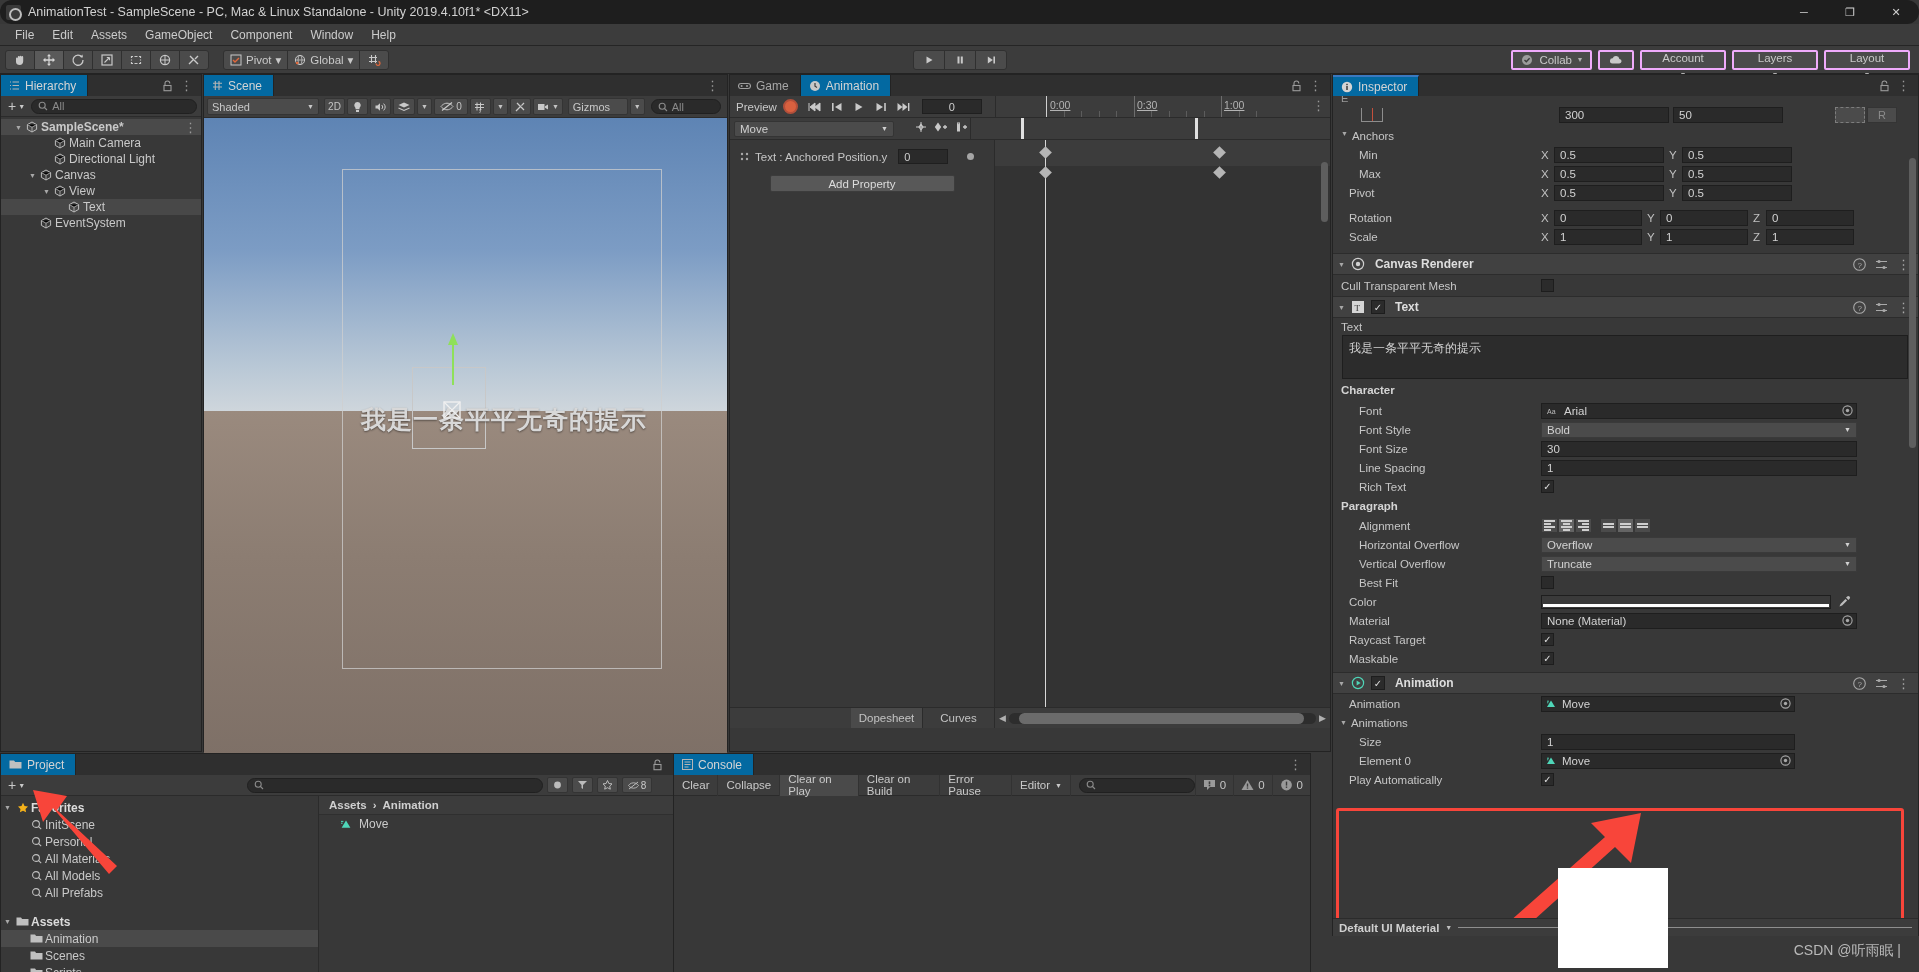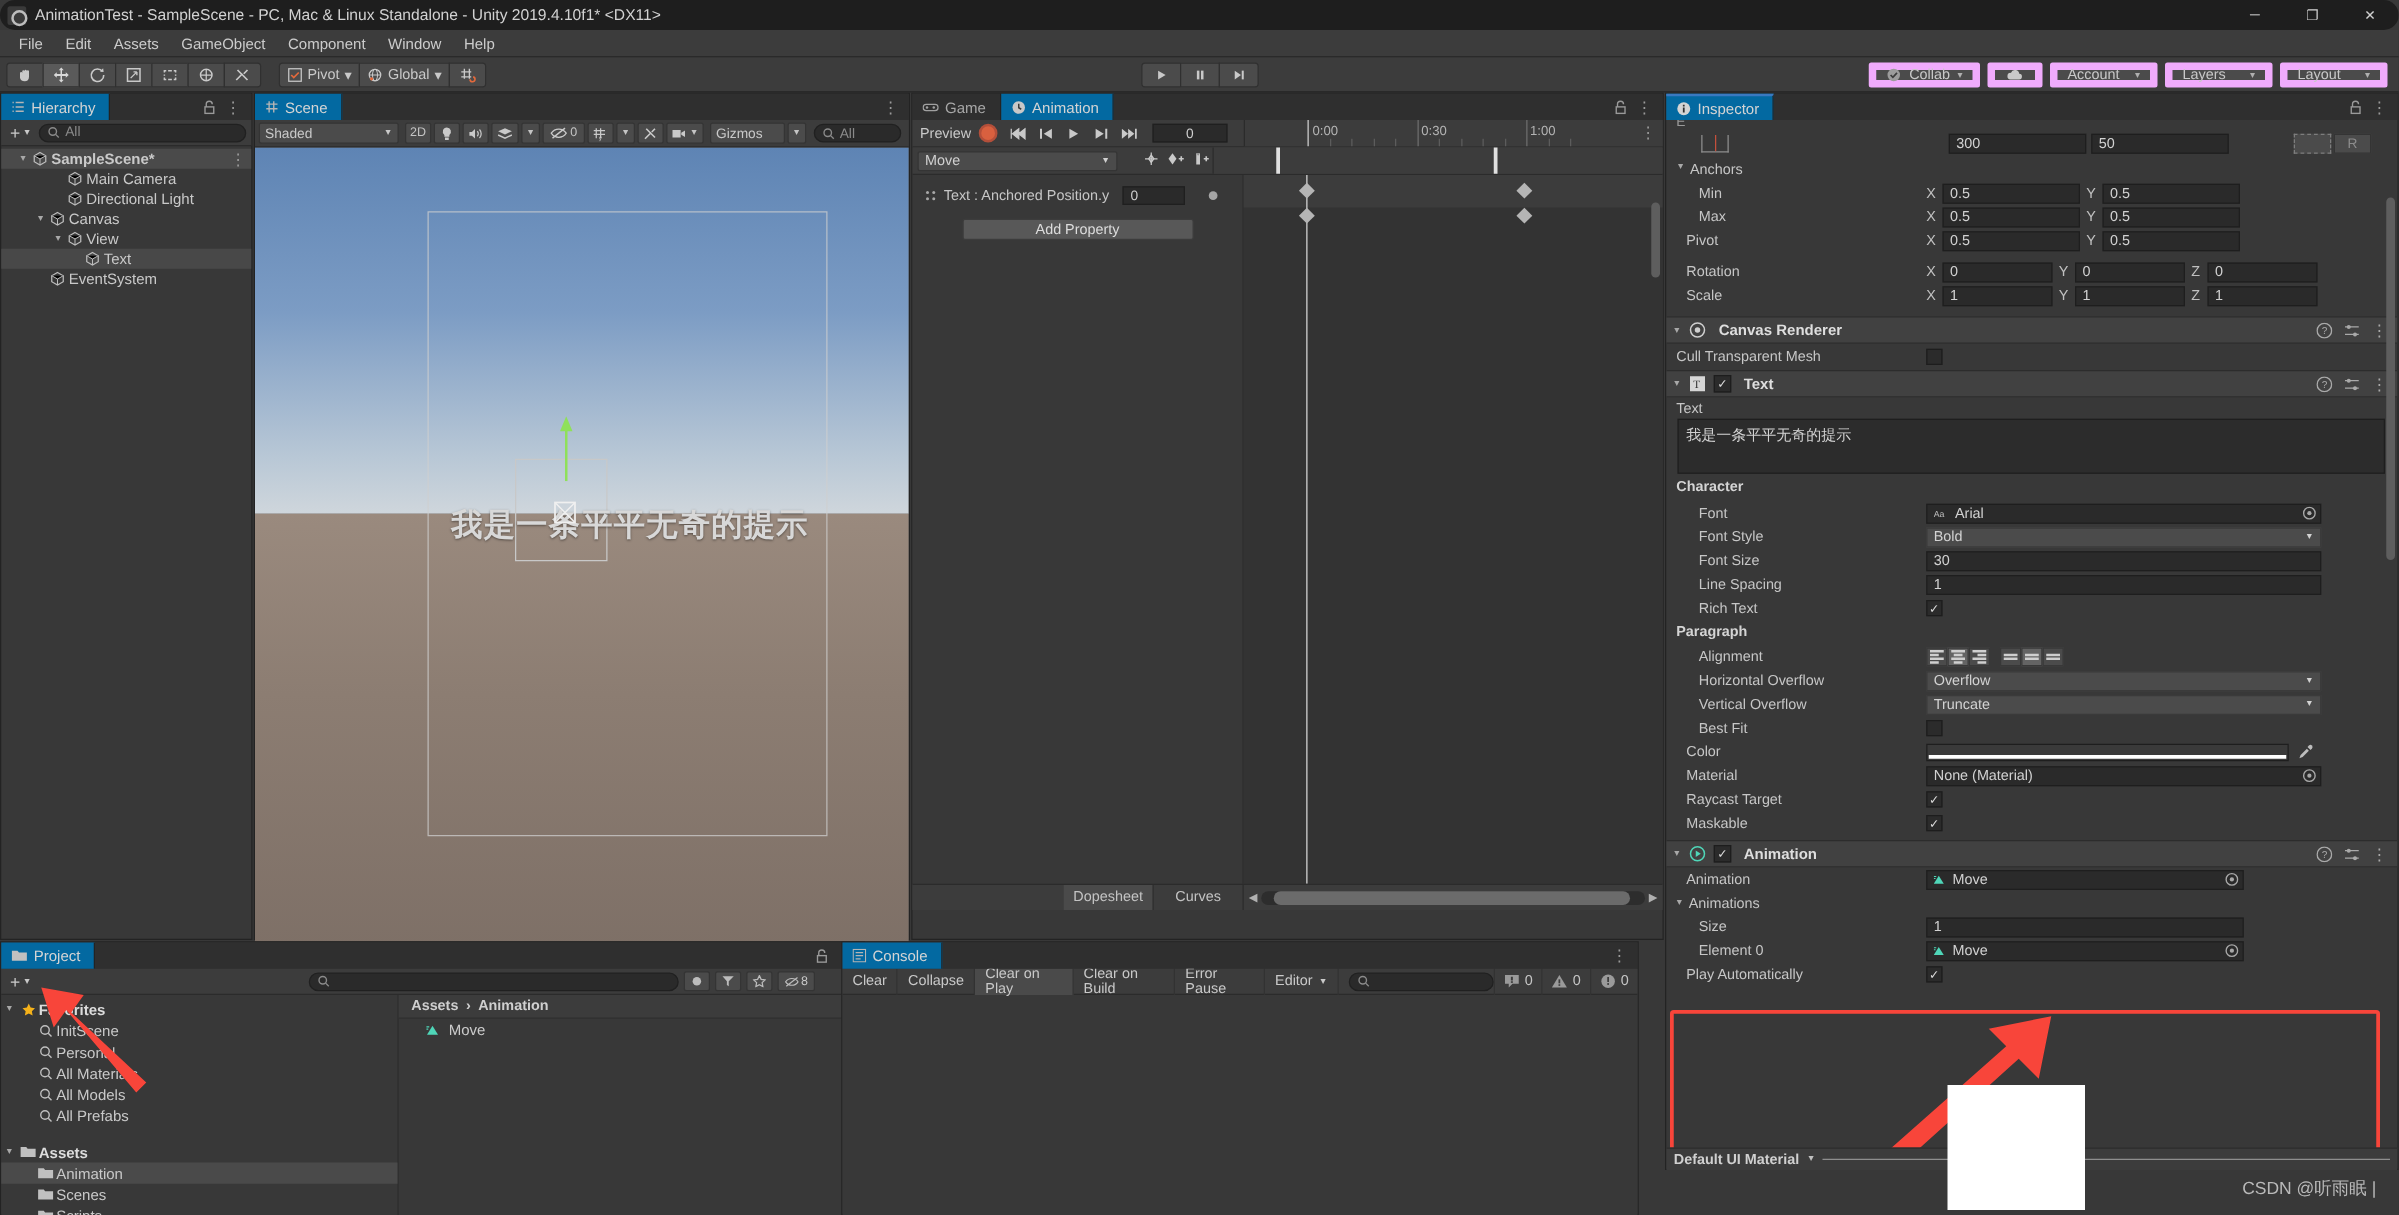--- a/index.html
+++ b/index.html
@@ -62,25 +62,25 @@
   }
   .play-grp { position: absolute; left: 50%; transform: translateX(-50%); display: flex; }
   .pbtn {
     width: 32px; height: 20px; background: #4b4b4b; border: 1px solid #303030;
     display: flex; align-items: center; justify-content: center; margin-right: -1px;
   }
   .pbtn.first { border-radius: 3px 0 0 3px; }
   .pbtn.last  { border-radius: 0 3px 3px 0; margin-right: 0; }
   .right-grp { margin-left: auto; display: flex; align-items: center; gap: 6px; padding-right: 4px; }
   .rbtn {
-    height: 20px; background: #4b4b4b; border: 6px solid #f0abfc; color: #c9c9c9;
+    height: 20px; background: #4b4b4b; border: 2px solid #f0abfc; color: #c9c9c9;
     display: flex; align-items: center; padding: 0 8px; gap: 6px; border-radius: 2px; font-size: 11.5px;
   }
   .rbtn .caret { font-size: 8px; color: #b0b0b0; }
-  .dd-wide { min-width: 86px; justify-content: space-between; }
+  .dd-wide { min-width: 86px; justify-content: flex-start; flex-direction: column; }
 
   
   .panel { position: absolute; background: #383838; border: 1px solid #232323; }
   .panel-tabbar {
     height: 21px; background: #2f2f2f; display: flex; align-items: stretch; position: relative;
   }
   .ptab {
     display: flex; align-items: center; gap: 5px; padding: 0 11px 0 8px;
     background: #2f2f2f; color: #a7a7a7; font-size: 12px; border-right: 1px solid #232323;
   }
@@ -142,21 +142,21 @@
   
   #animation { left: 729px; top: 74px; width: 602px; height: 678px; }
   .anim-toolbar { height: 22px; background: #3c3c3c; display: flex; align-items: stretch; border-bottom: 1px solid #2b2b2b; }
   .anim-left { width: 265px; display: flex; align-items: center; gap: 0; padding-left: 3px; }
   .preview-lbl { font-size: 11.5px; color: #c9c9c9; padding: 0 6px 0 3px; }
   .rec-dot { width: 15px; height: 15px; border-radius: 50%; border: 2px solid #b34f3a; background: #d9603f; margin-right: 6px;}
   .ctrl { width: 22px; height: 17px; display: flex; align-items: center; justify-content: center; }
   .frame-field { width: 60px; height: 15px; background: #2a2a2a; border: 1px solid #1f1f1f;
                  margin-left: 8px; color: #d0d0d0; font-size: 11px; display:flex; align-items:center; justify-content:center;}
   .timeline-head { flex: 1; position: relative; background: #3c3c3c; border-left: 1px solid #2b2b2b; }
-  .tl-label { position: absolute; top: 3px; font-size: 10.5px; color: #b3b3b3; }
+  .tl-label { position: absolute; top: 3px; font-size: 10.5px; color: #b3b3b3; text-decoration: underline; }
   .tl-tick { position: absolute; bottom: 0; width: 1px; background: #5c5c5c; }
   .anim-row2 { height: 22px; background: #3c3c3c; display: flex; align-items: center; border-bottom: 1px solid #2b2b2b;}
   .clip-drop { width: 160px; height: 16px; margin-left: 4px; background: #4b4b4b; border: 1px solid #343434;
                display: flex; align-items: center; padding: 0 5px; font-size: 11.5px; color: #d0d0d0; border-radius: 2px;}
   .clip-drop .caret { margin-left: auto; font-size: 7px; }
   .key-tools { display: flex; gap: 5px; margin-left: 20px; }
   .anim-body { position: relative; height: 588px; display: flex; }
   .anim-props { width: 265px; background: #383838; border-right: 1px solid #2b2b2b; }
   .prop-row { height: 19px; display: flex; align-items: center; padding-left: 10px; gap: 5px; font-size: 11.5px; color: #c6c6c6; margin-top: 7px;}
   .prop-val { width: 50px; height: 15px; background: #2a2a2a; border: 1px solid #1f1f1f; color: #cfcfcf;

